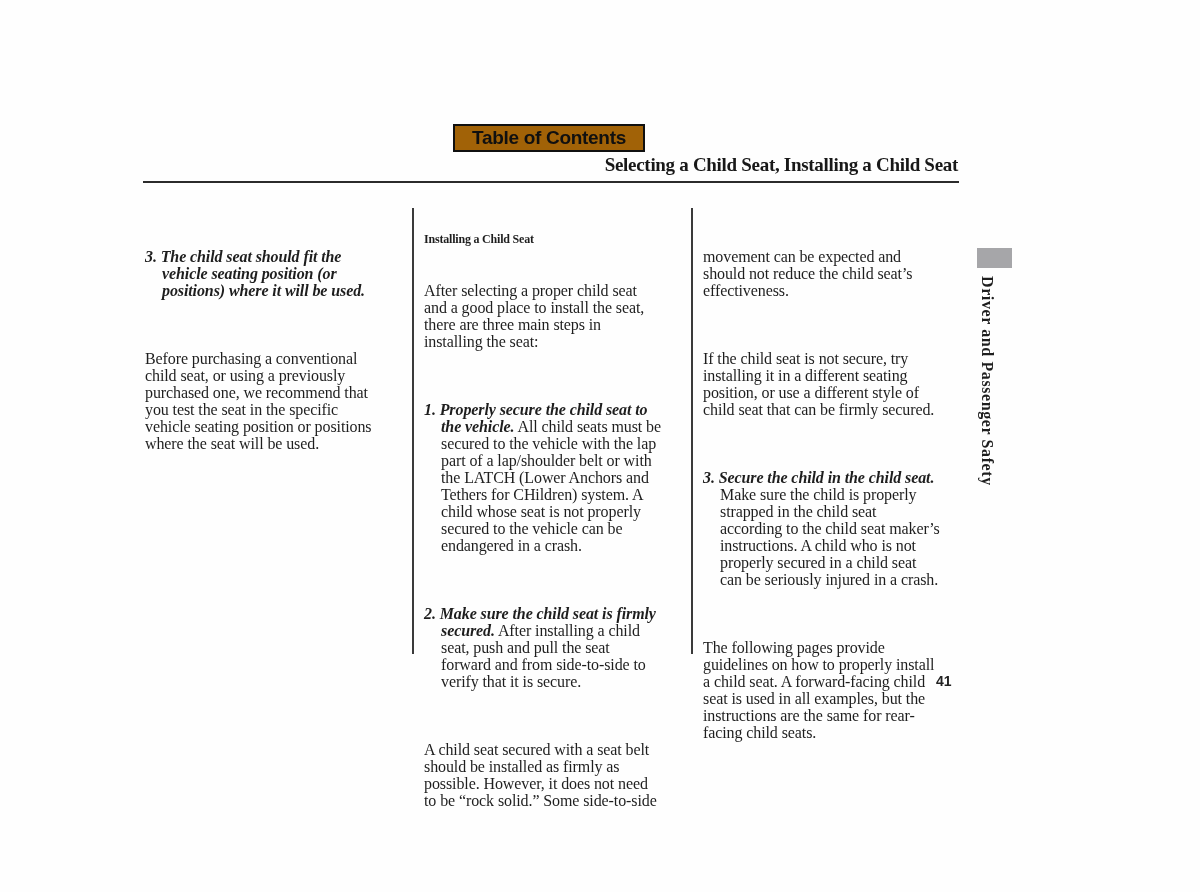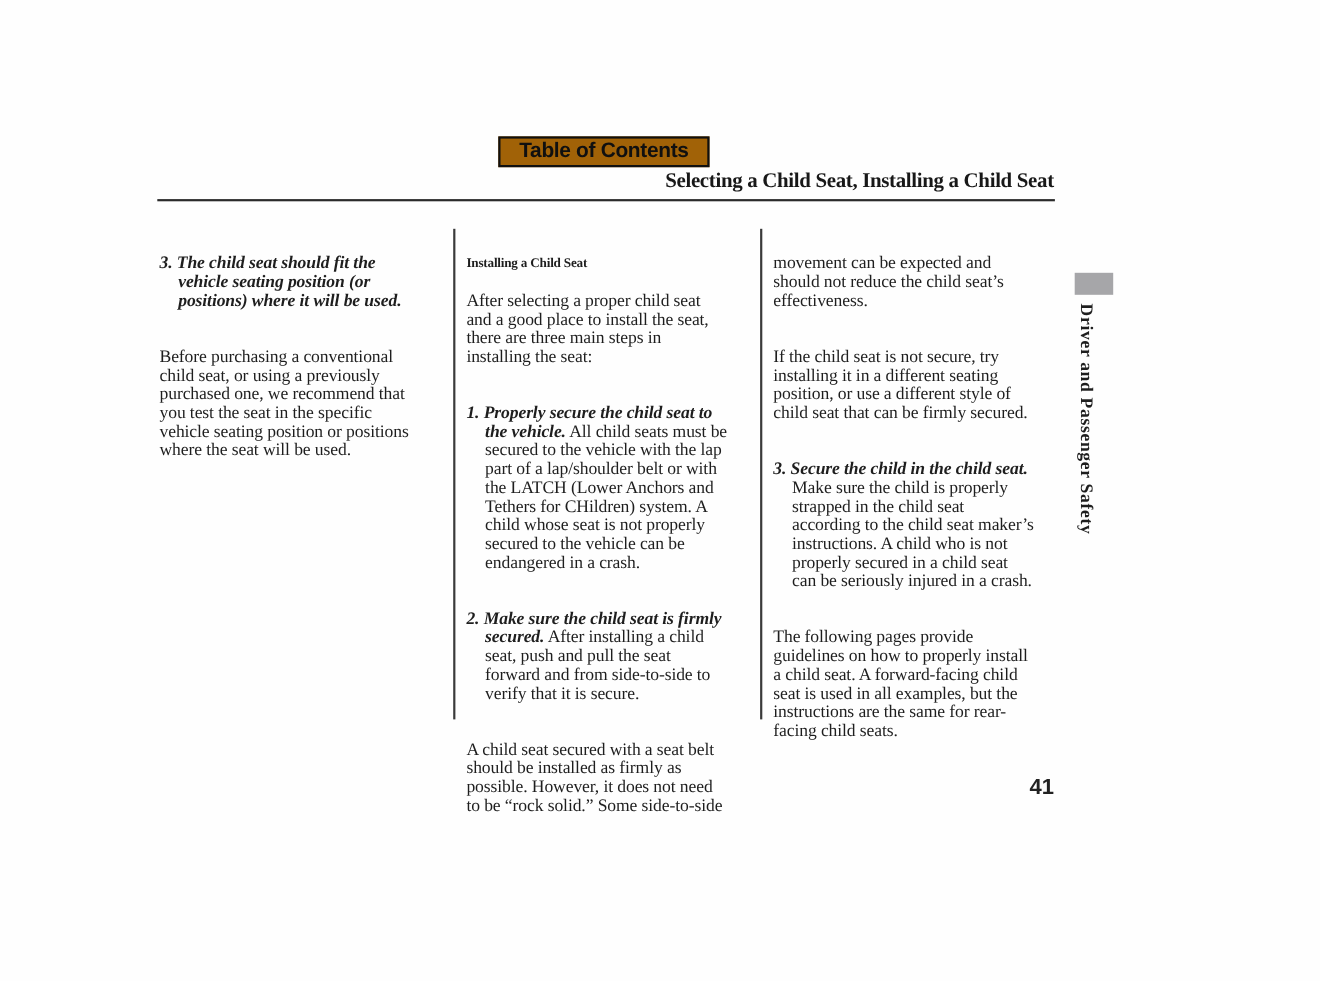--- a/index.html
+++ b/index.html
@@ -80,21 +80,21 @@
     white-space: pre-line;
     font-size: 16px;
     line-height: 17px;
     letter-spacing: -0.1px;
     color: #1e1e1e;
   }
   .col1 { left: 145px; width: 262px; }
   .col2 { left: 424px; width: 262px; }
   .col3 { left: 703px; width: 260px; }
 
-  .col p { margin: 0 0 17px 0; }
+  .col p { margin: 17px 0 17px 0; }
   .subhead {
     margin: 0;
     font-weight: bold;
     font-size: 12px;
     line-height: 17px;
     letter-spacing: -0.2px;
   }
   .item {
     padding-left: 17px;
     text-indent: -17px;
@@ -123,24 +123,24 @@
     font-size: 16px;
     letter-spacing: 0.6px;
     color: #1e1e1e;
     white-space: nowrap;
   }
 
   
   .page-number {
     position: absolute;
     left: 936px;
-    top: 705px;
+    top: 673px;
     font-family: "Liberation Sans", sans-serif;
     font-weight: bold;
-    font-size: 20px;
+    font-size: 14px;
     color: #222222;
   }
 </style>
 </head>
 <body>
 
 <div class="page">
 
   <div class="toc-box">
     <span class="toc-label">Table of Contents</span>

